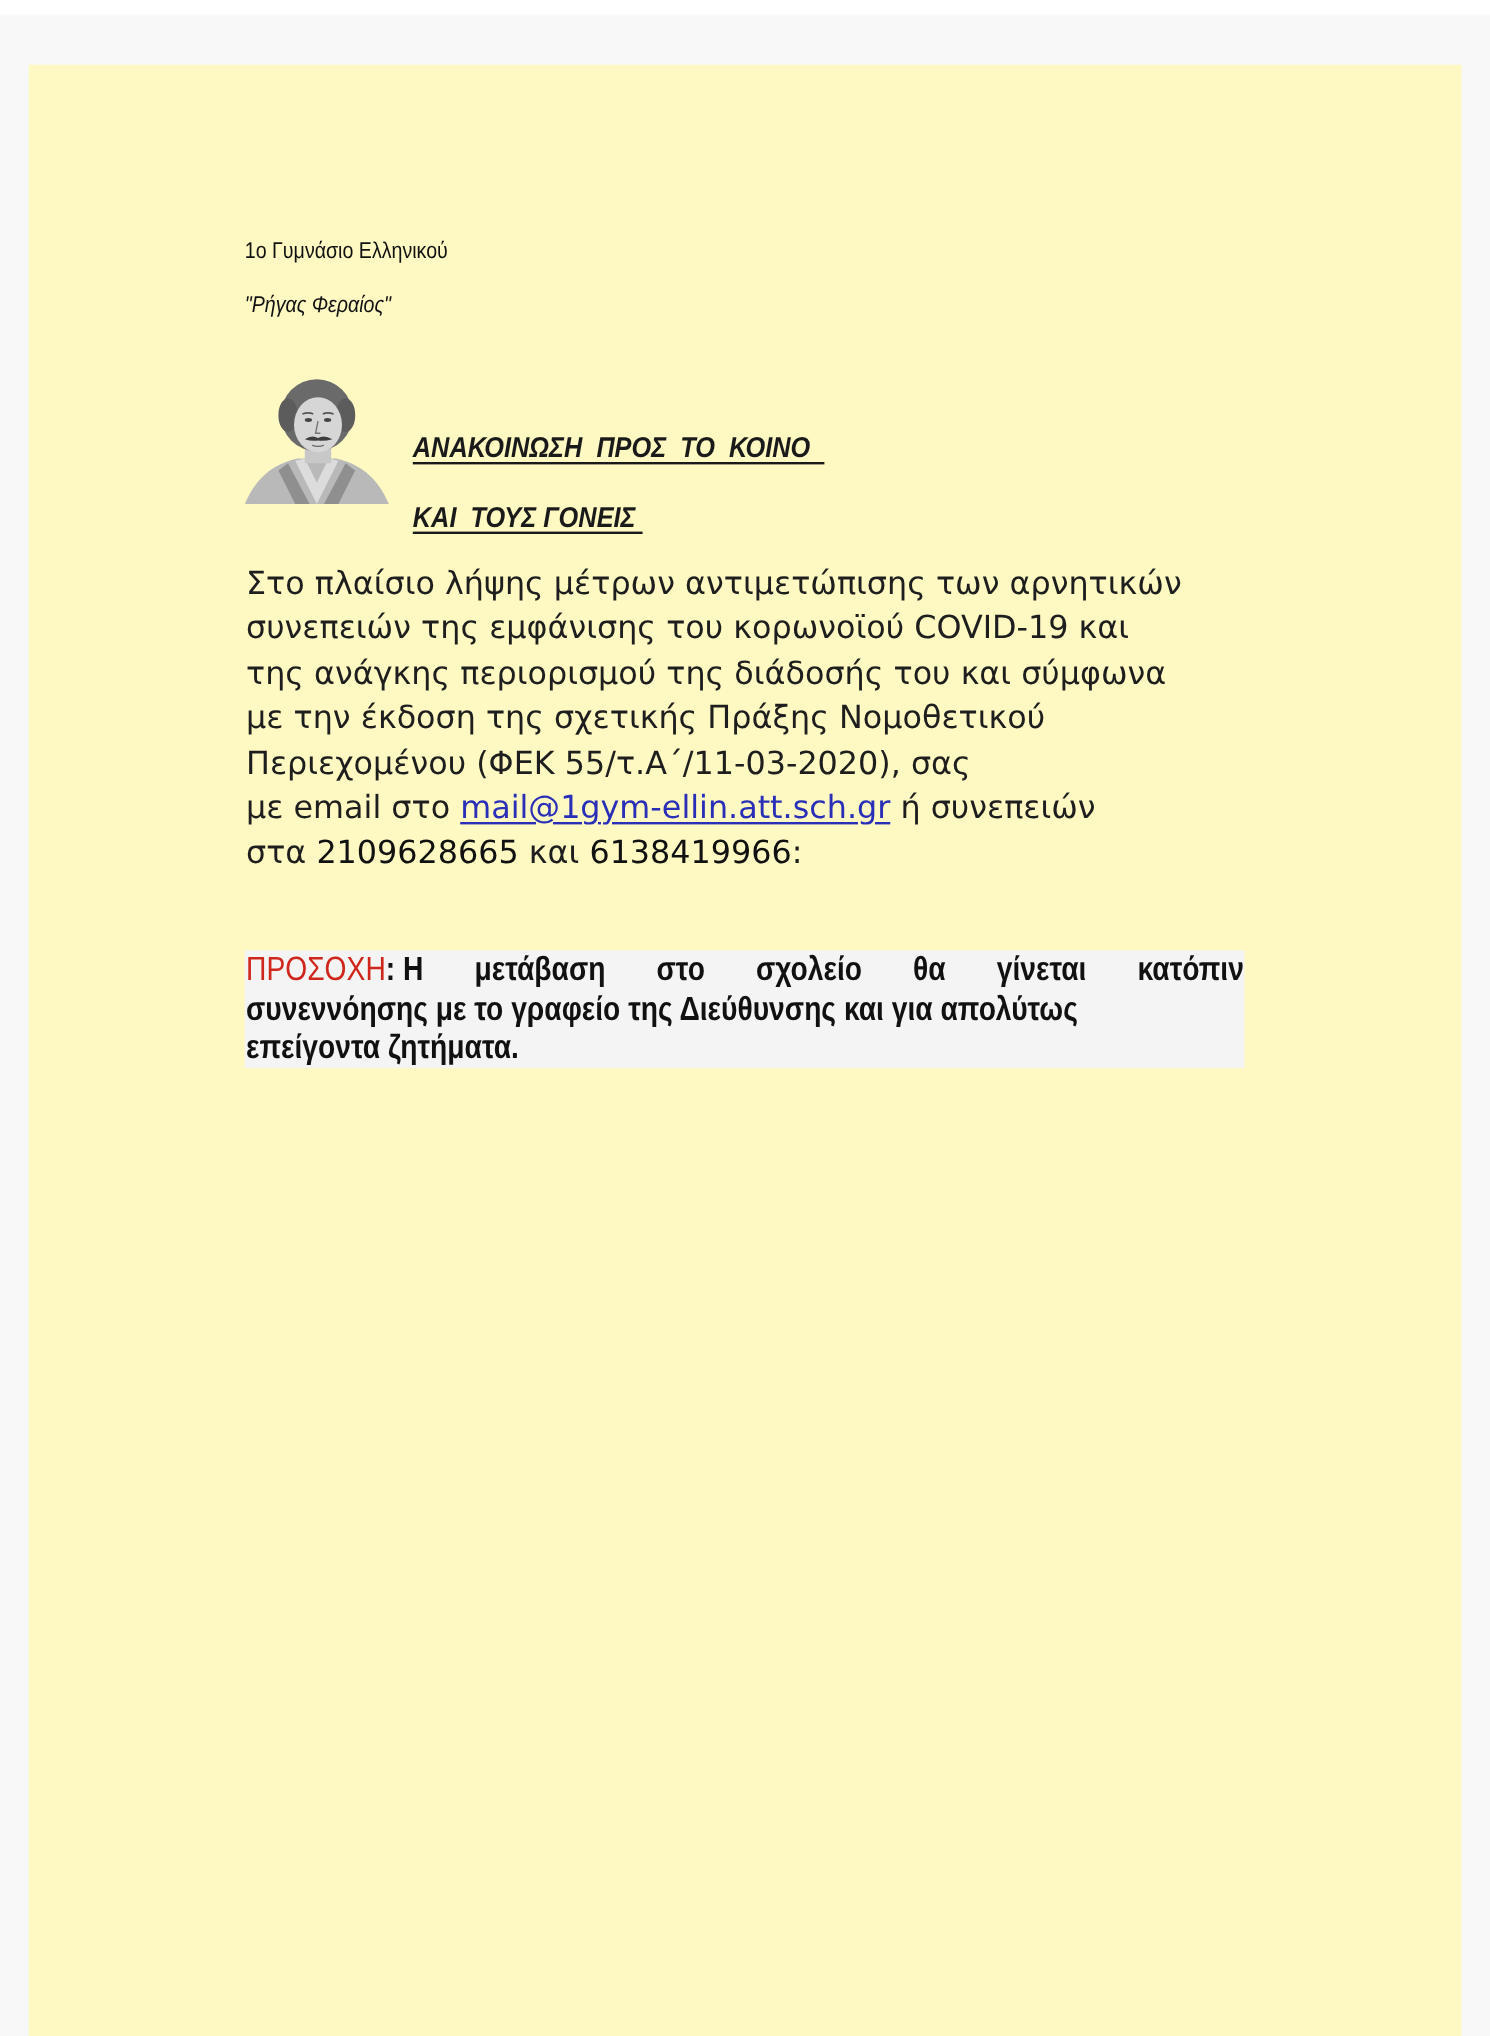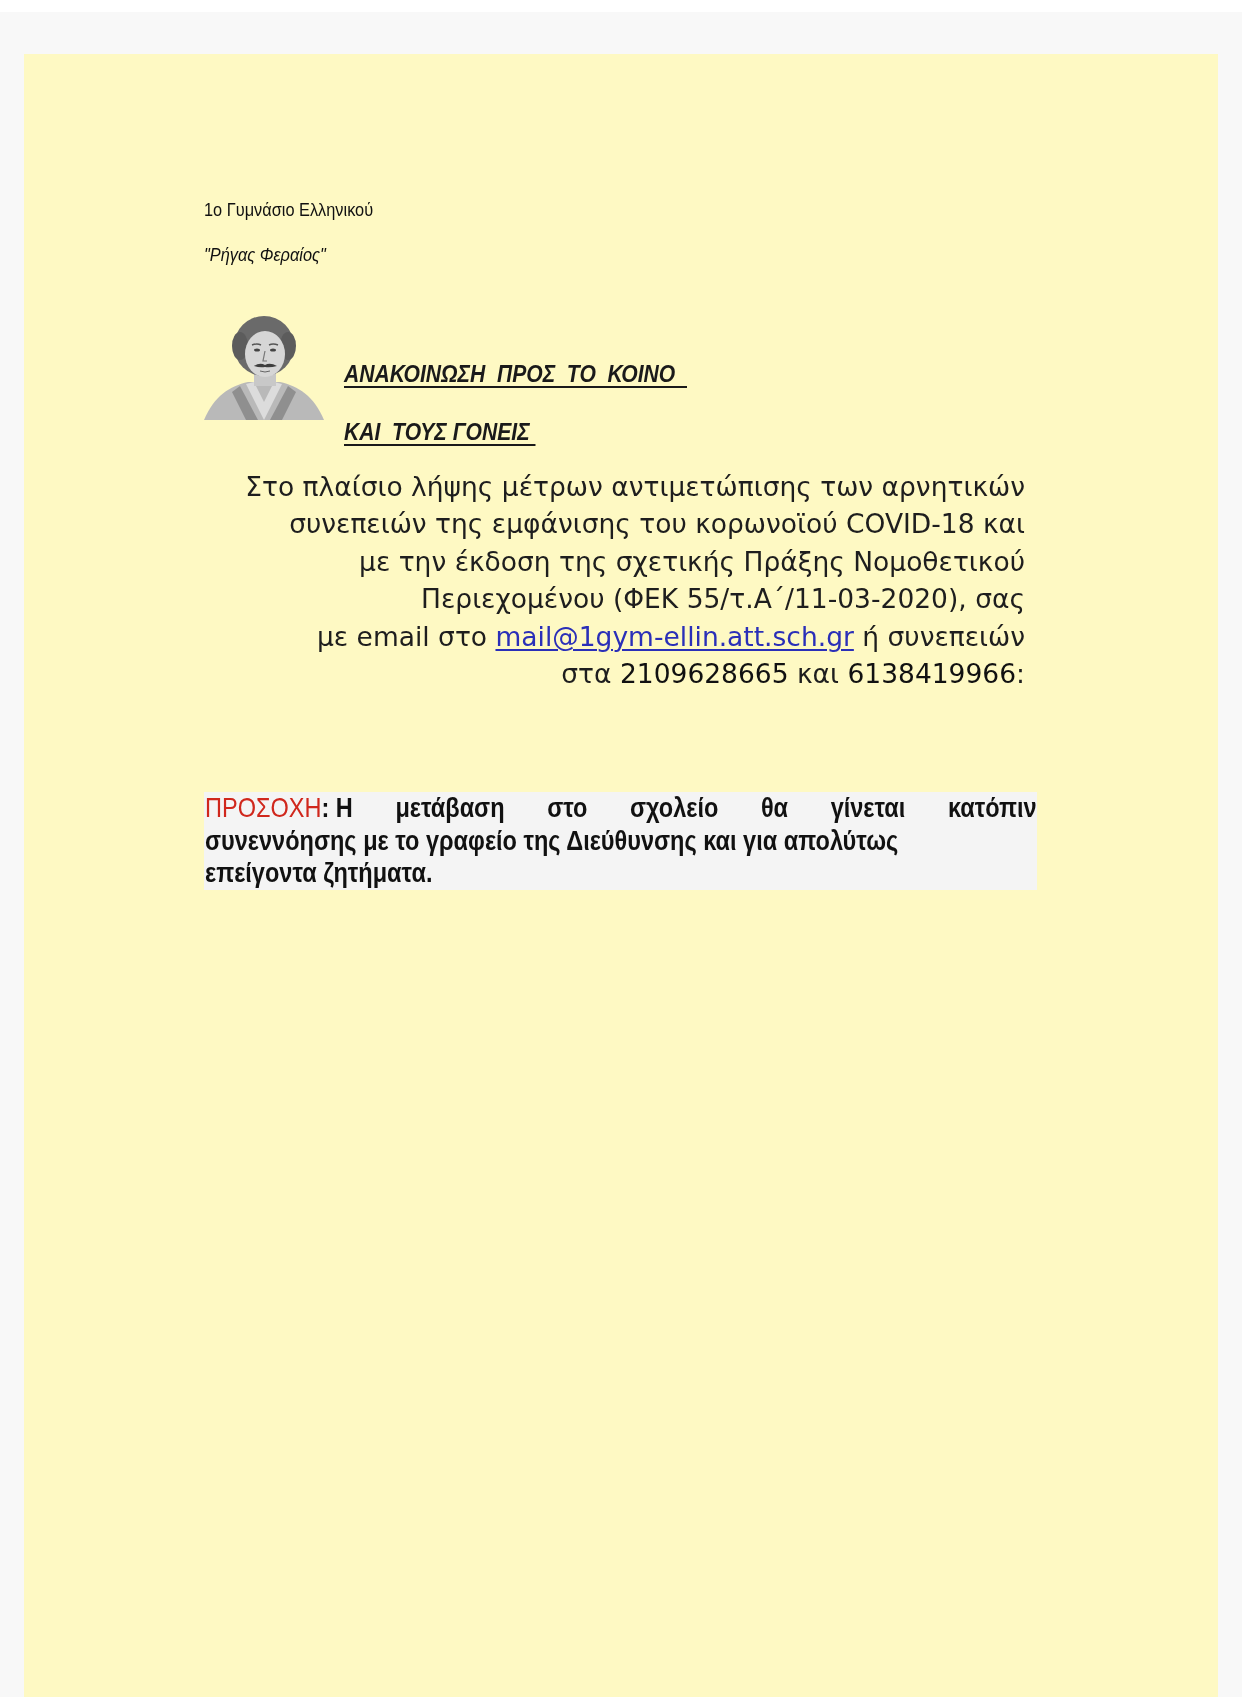--- a/index.html
+++ b/index.html
@@ -65,21 +65,20 @@
     .title-line2 { top: 364px; }
     .body-text {
       position: absolute;
       left: 181px; top: 414px;
       width: 820px;
       font-family: "DejaVu Sans", sans-serif;
       font-size: 26.5px;
       line-height: 37.4px;
       color: #1e1e1e;
       white-space: nowrap;
-      text-align: right;
     }
     .body-text b { font-weight: normal; color: #111; }
     .email-link {
       color: #2a2fb8;
       text-decoration: underline;
       text-decoration-thickness: 2px;
       text-underline-offset: 3px;
     }
     .warning-box {
       position: absolute;
@@ -147,21 +146,22 @@
       <path d="M54 54 Q60 50 65 53 Q70 50 77 54 Q70 56 65 55 Q60 56 54 54 Z" fill="#3e3e3e"></path>
       <path d="M60 59 Q65 61 70 59" stroke="#666" stroke-width="1" fill="none"></path>
     </svg>
   </div>
 
   <div class="title title-line1">ΑΝΑΚΟΙΝΩΣΗ  ΠΡΟΣ  ΤΟ  ΚΟΙΝΟ  </div>
   <div class="title title-line2">ΚΑΙ  ΤΟΥΣ ΓΟΝΕΙΣ </div>
 
   <div class="body-text">
     <div>Στο πλαίσιο λήψης μέτρων αντιμετώπισης των αρνητικών</div>
-    <div>συνεπειών της εμφάνισης του κορωνοϊού COVID-18 και</div>
+    <div>συνεπειών της εμφάνισης του κορωνοϊού COVID-19 και</div>
+    <div>της ανάγκης περιορισμού της διάδοσής του και  σύμφωνα</div>
     <div>με την έκδοση της σχετικής Πράξης Νομοθετικού</div>
     <div>Περιεχομένου (ΦΕΚ 55/τ.Α΄/11-03-2020), σας</div>
     <div><span>με email στο </span><a class="email-link">mail@1gym-ellin.att.sch.gr</a><span> ή συνεπειών</span></div>
     <div><span>στα </span><b>2109628665</b><span> και </span><b>6138419966</b><span>:</span></div>
   </div>
 
   <div class="warning-box"></div>
   <div class="warning-text">
     <div class="warning-line justify">
       <span><span class="warn-label">ΠΡΟΣΟΧΗ</span><span>: Η</span></span>

